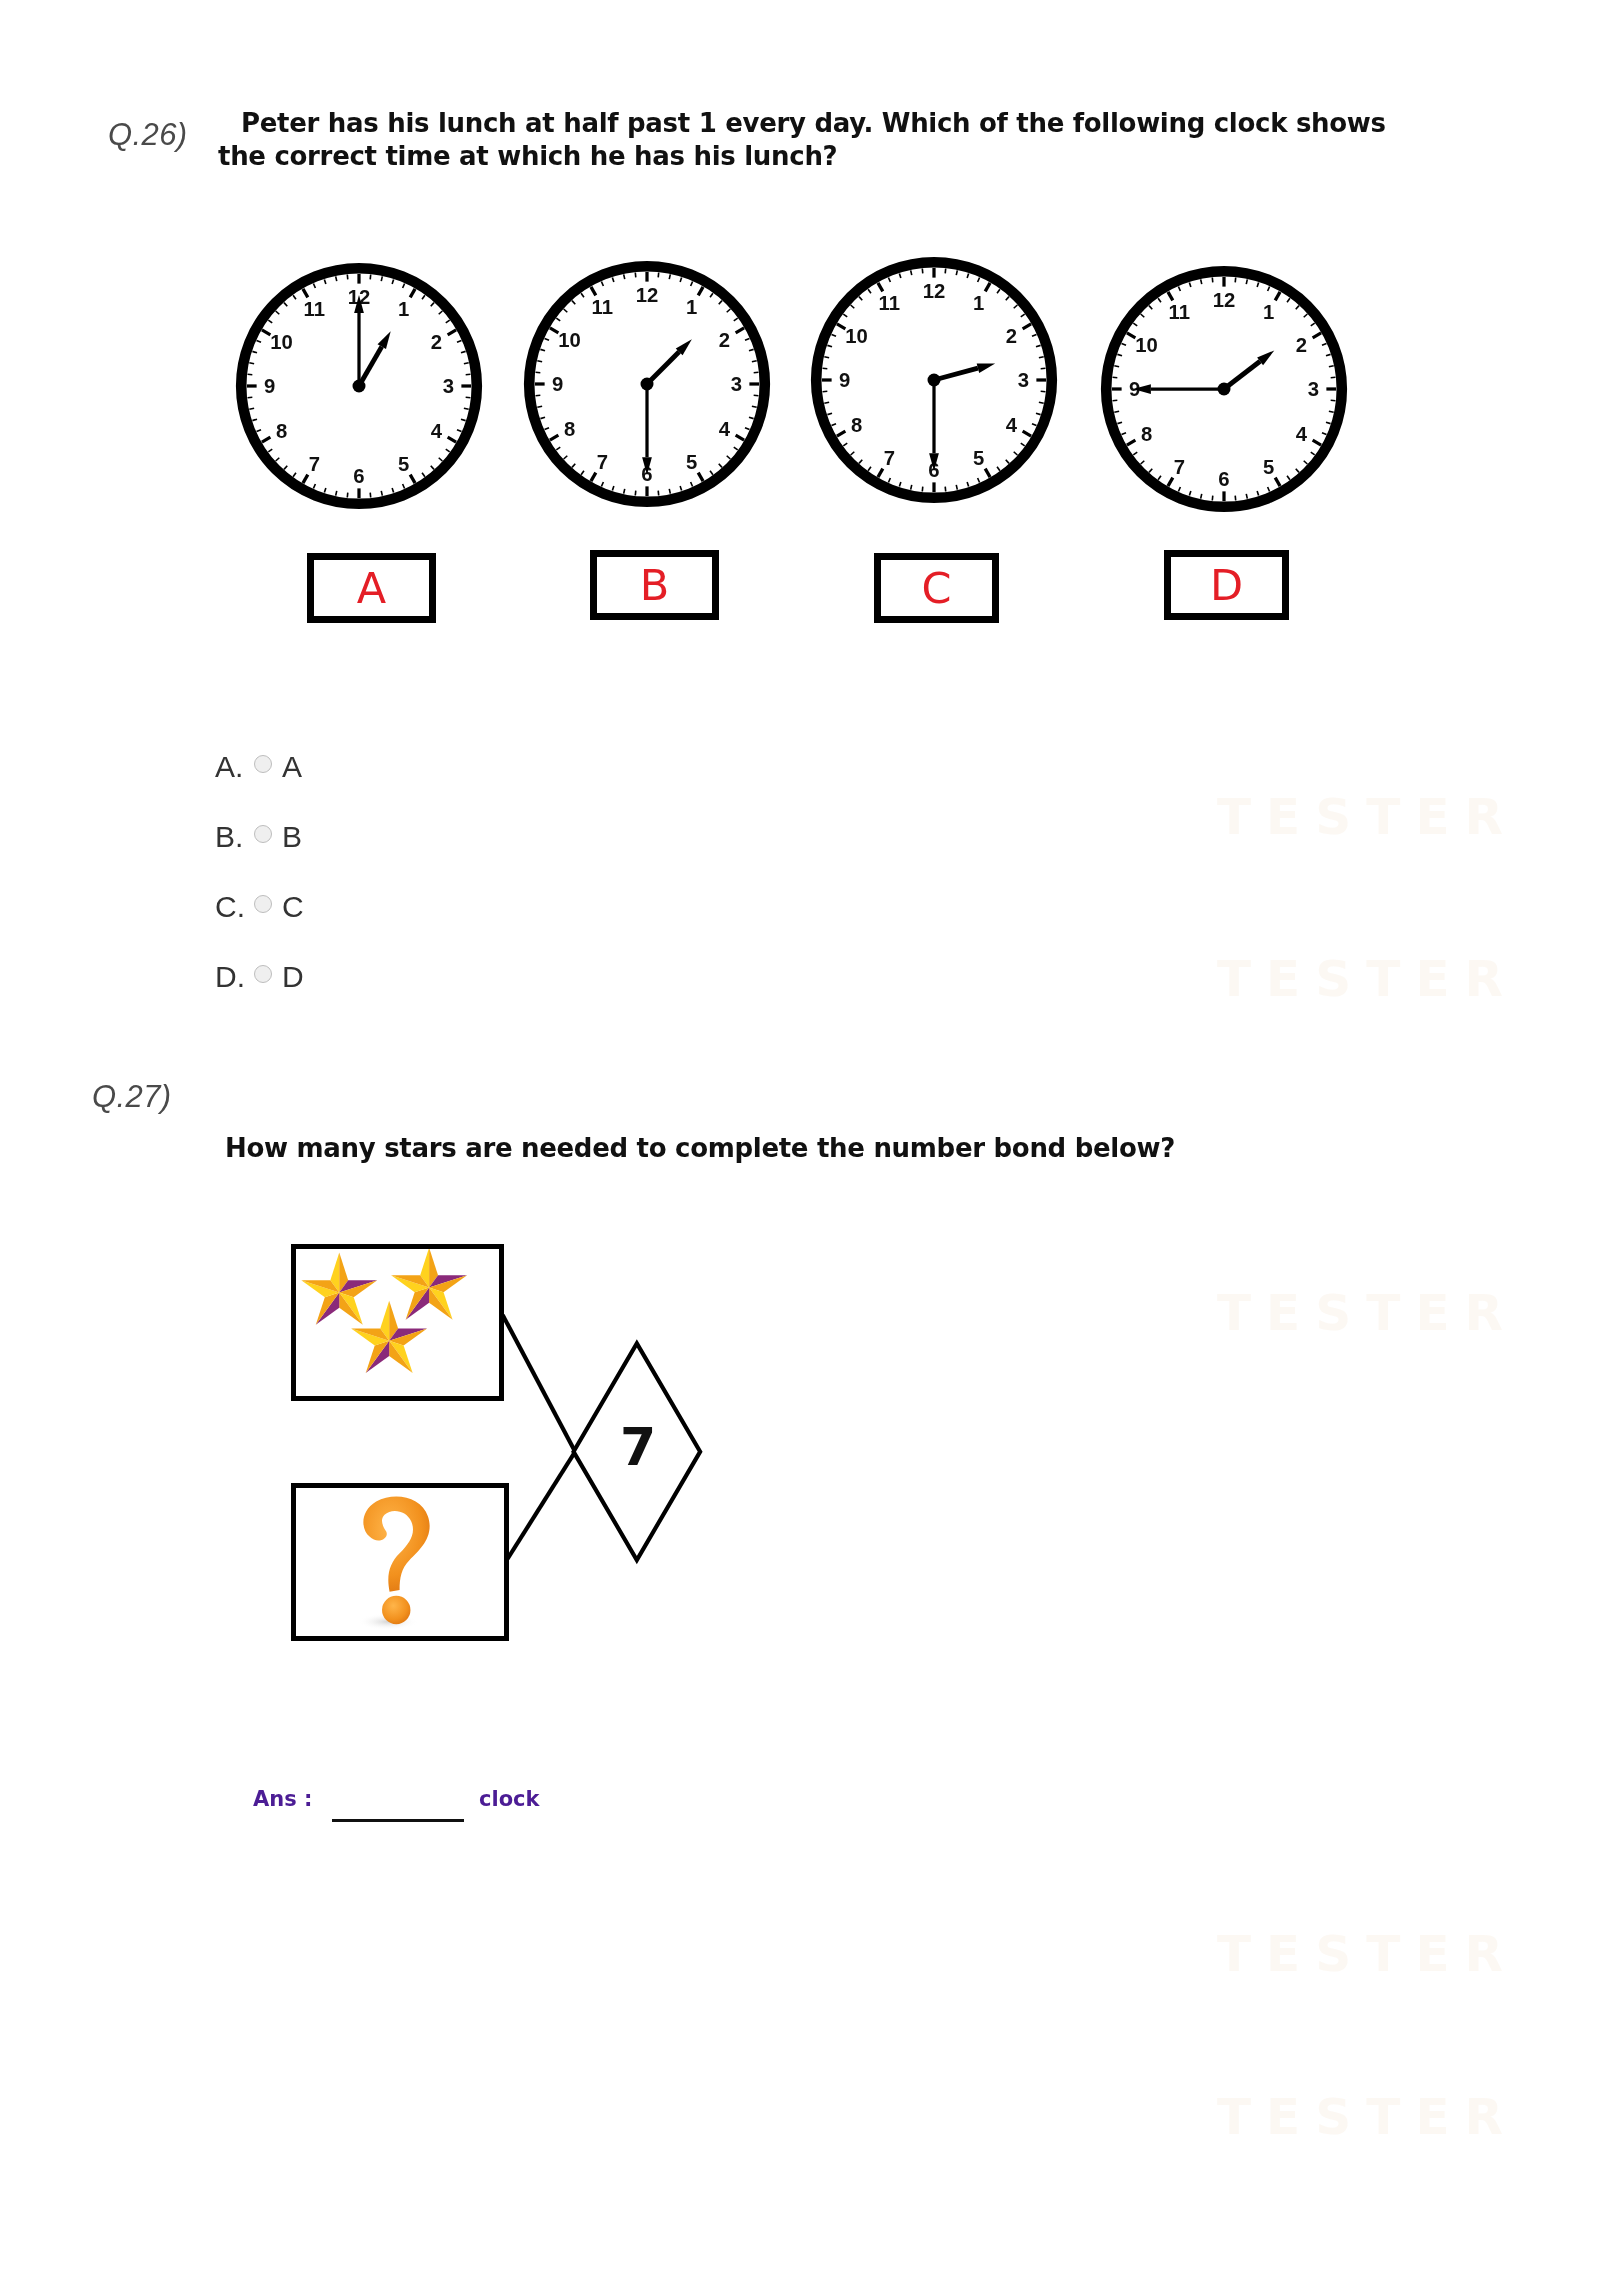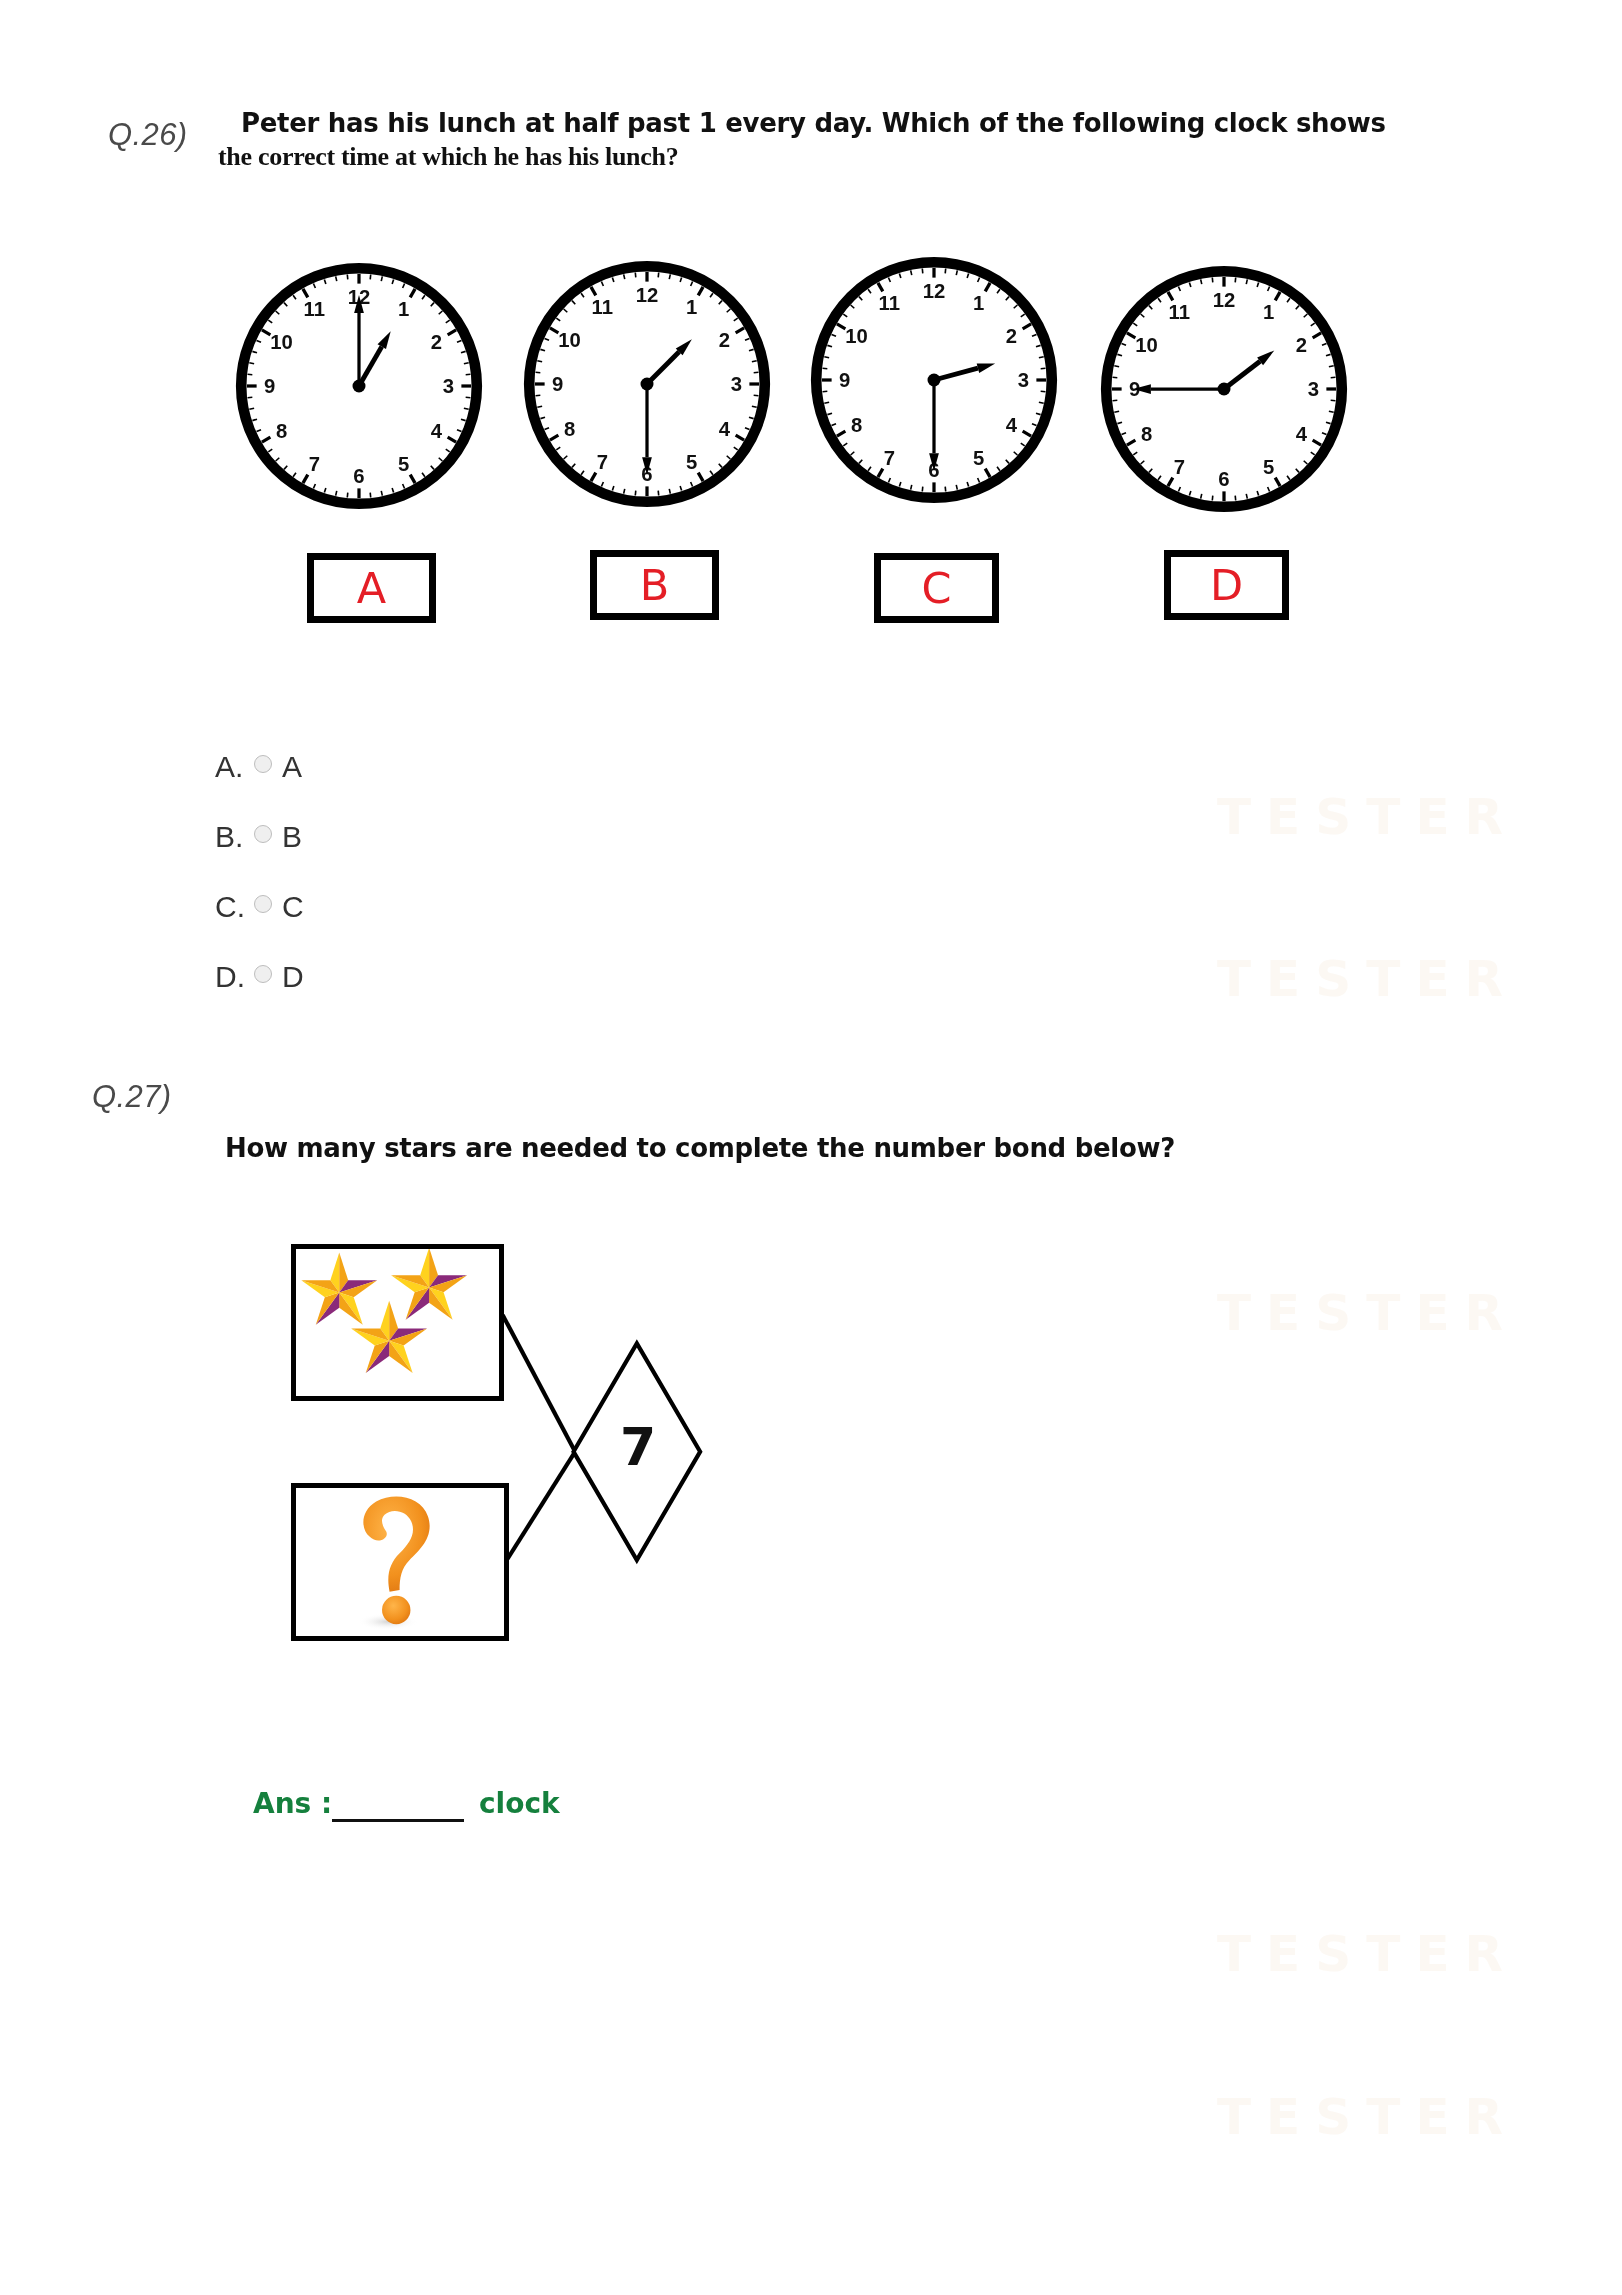--- a/index.html
+++ b/index.html
@@ -8,36 +8,36 @@
   .qnum { font-family: "Liberation Sans", sans-serif; font-style: italic; color: #4a4a4a; font-size: 31px; letter-spacing: 0.4px; }
   .qtext { font-family: "DejaVu Sans", sans-serif; font-weight: bold; color: #111; font-size: 26px; line-height: 33px; letter-spacing: -0.3px; white-space: nowrap; }
   .clock { position: absolute; width: 260px; height: 260px; }
   .label-box { position: absolute; border: 7.5px solid #000; box-sizing: border-box; background: #fff; display: flex; align-items: center; justify-content: center; }
   .label-box span { font-family: "DejaVu Sans", sans-serif; color: #e41e26; font-size: 43px; line-height: 1; }
   .option { position: absolute; left: 215px; display: flex; align-items: center; font-family: "Liberation Sans", sans-serif; color: #333; font-size: 30px; cursor: pointer; }
   .option .opt-letter { width: 37px; }
   .option .radio { width: 18.3px; height: 18.3px; border-radius: 50%; border: 1.7px solid #bdbdbd; background: #efefef; margin: 0 10px 0 1.7px; box-sizing: border-box; position: relative; top: -3.3px; }
   .option .opt-text { }
   .bond-box { position: absolute; border: 5px solid #000; box-sizing: border-box; background: #fff; }
-  .ans { position: absolute; font-family: "DejaVu Sans", sans-serif; font-weight: bold; color: #15803d; font-size: 28px; white-space: nowrap; }
+  .ans { position: absolute; font-family: "DejaVu Sans", sans-serif; font-weight: bold; color: #4c1d95; font-size: 21px; white-space: nowrap; }
   .watermark { position: absolute; font-family: "DejaVu Sans", sans-serif; font-weight: bold; font-size: 50px; letter-spacing: 15px; color: rgba(245,235,220,0.35); pointer-events: none; }
 </style>
 </head>
 <body>
 
 <div class="watermark" style="left:1217px; top:788px;">TESTER</div>
 <div class="watermark" style="left:1217px; top:950px;">TESTER</div>
 <div class="watermark" style="left:1217px; top:1284px;">TESTER</div>
 <div class="watermark" style="left:1217px; top:1925px;">TESTER</div>
 <div class="watermark" style="left:1217px; top:2088px;">TESTER</div>
 
 <section>
   <div class="abs qnum" style="left:108px; top:117px;text-align:center;">Q.26)</div>
   <div class="abs qtext" style="left:218px; top:107px;margin-left:23px;">Peter has his lunch at half past 1 every day. Which of the following clock shows</div>
-  <div class="abs qtext" style="left:218px; top:140px;font-family:Liberation Serif, serif;">the correct time at  which he has his lunch?</div>
+  <div class="abs qtext" style="left:218px; top:140px;">the correct time at  which he has his lunch?</div>
 
   <div id="clocks">
       <svg class="clock" width="267" height="267" viewBox="-160 -160 320 320" style="left: 229px; top: 256px;">
         <circle r="145" fill="#fff" stroke="#000" stroke-width="13"></circle>
         <line x1="0.0" y1="-138.0" x2="0.0" y2="-126.0" stroke="#000" stroke-width="4"></line>
         <line x1="14.4" y1="-137.2" x2="13.8" y2="-131.3" stroke="#000" stroke-width="2"></line>
         <line x1="28.7" y1="-135.0" x2="27.4" y2="-129.1" stroke="#000" stroke-width="2"></line>
         <line x1="42.6" y1="-131.2" x2="40.8" y2="-125.5" stroke="#000" stroke-width="2"></line>
         <line x1="56.1" y1="-126.1" x2="53.7" y2="-120.6" stroke="#000" stroke-width="2"></line>
         <line x1="69.0" y1="-119.5" x2="63.0" y2="-109.1" stroke="#000" stroke-width="4"></line>

